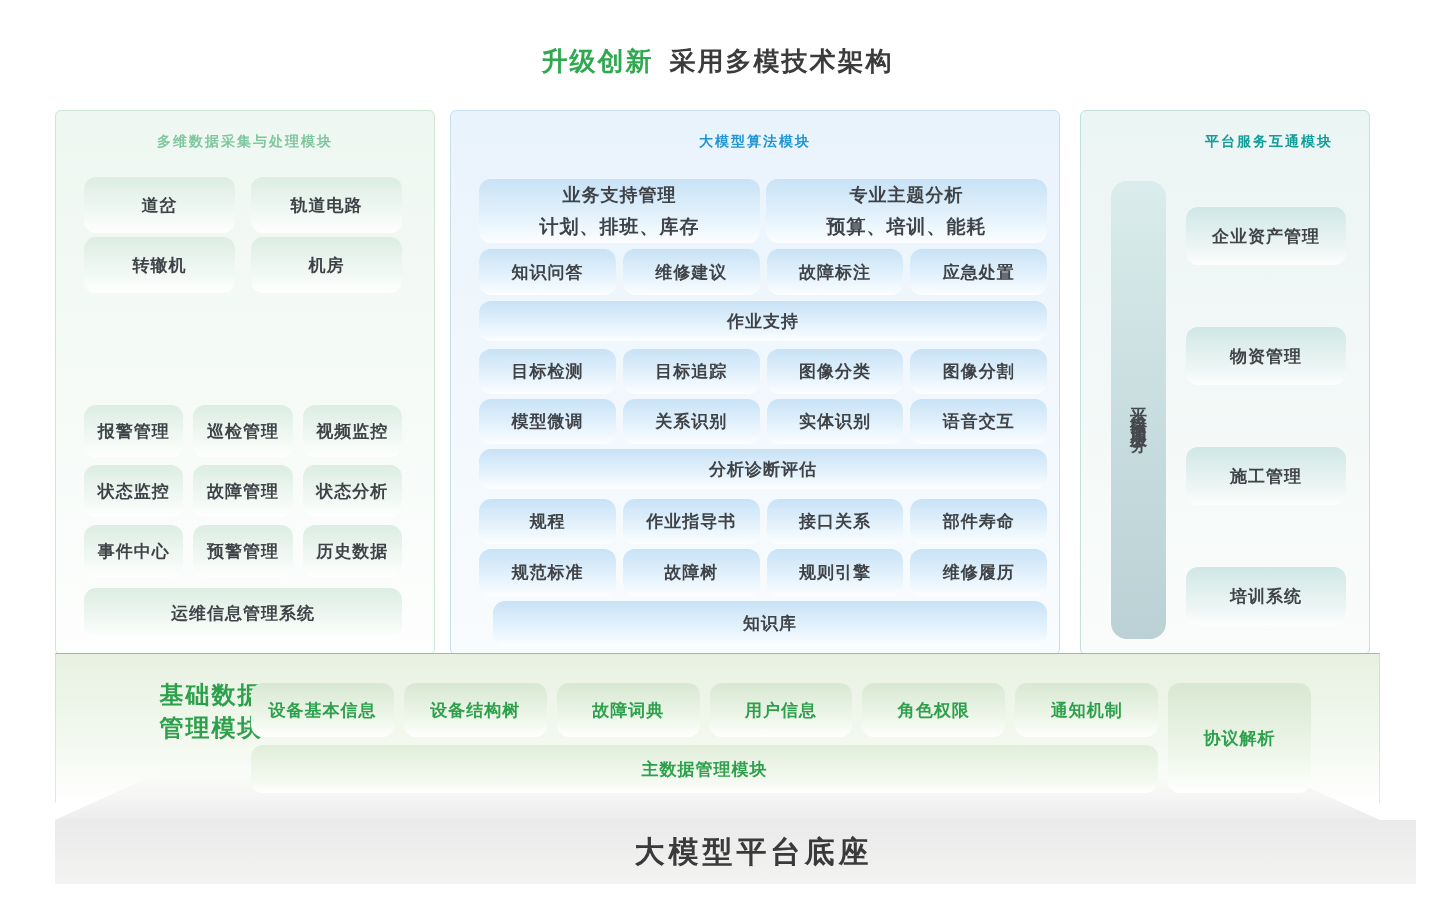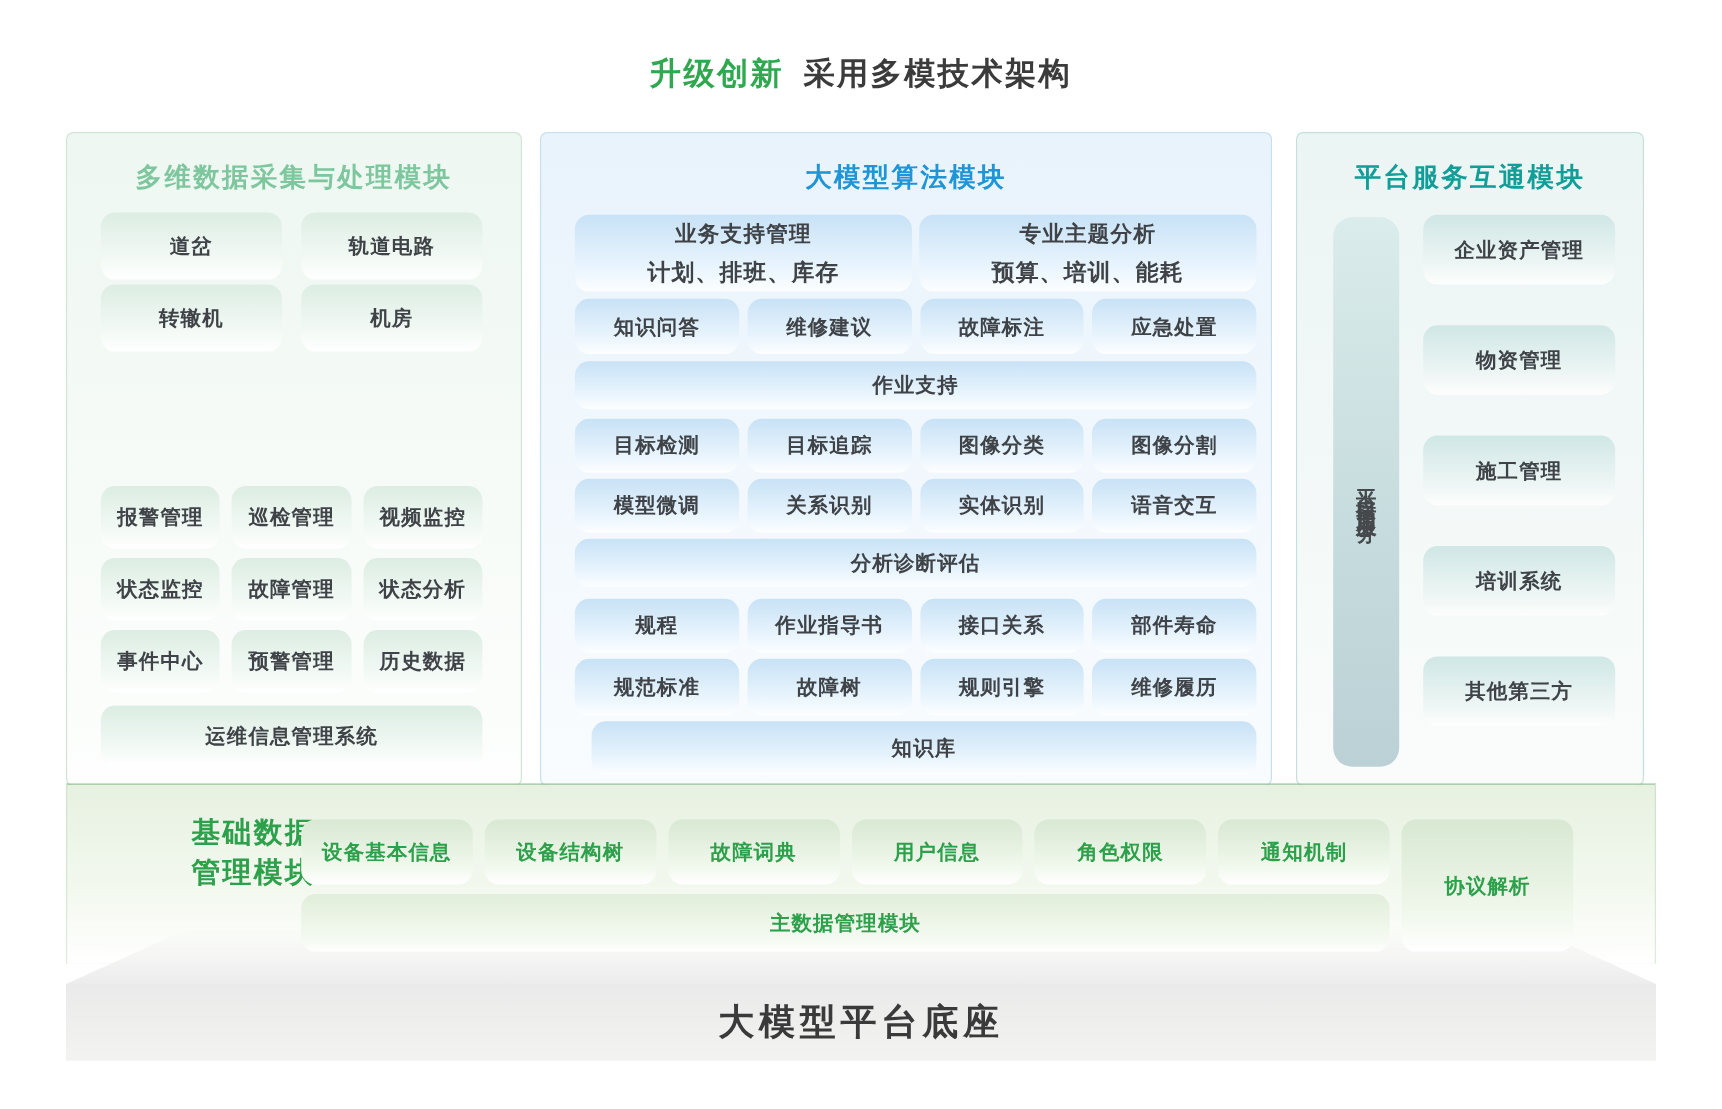--- a/index.html
+++ b/index.html
@@ -16,25 +16,25 @@
   .main-title .hl{color:#2fa84f;margin-right:16px;}
   .main-title .rest{color:#3b3b3b;}
 
   
   .panel{position:absolute;top:110px;height:545px;border-radius:6px;box-sizing:border-box;z-index:1;}
   .panel-left{left:55px;width:380px;background:linear-gradient(180deg,#eef7f1 0%,#fdfefd 100%);border:1px solid #cde6d6;}
   .panel-center{left:450px;width:610px;background:linear-gradient(180deg,#e9f3fc 0%,#f9fcfe 100%);border:1px solid #c6dff1;}
   .panel-right{left:1080px;width:290px;background:linear-gradient(180deg,#ebf5f4 0%,#fafcfb 100%);border:1px solid #c5e0dc;}
   .panel-title{
     position:absolute;top:22px;left:0;width:100%;text-align:center;
-    font-size:22px;font-weight:bold;letter-spacing:2px;white-space:nowrap;
+    font-size:14px;font-weight:bold;letter-spacing:2px;white-space:nowrap;
   }
   .panel-left  .panel-title{color:#7ec79e;}
   .panel-center .panel-title{color:#1d95d6;}
-  .panel-right .panel-title{color:#129d98;}
+  .panel-right .panel-title{color:#129d98;padding-left:44px;}
 
   
   .box{
     border-radius:12px;display:flex;flex-direction:column;
     align-items:center;justify-content:center;
     font-size:17px;font-weight:bold;color:#3f4347;letter-spacing:1px;
     text-align:center;box-sizing:border-box;white-space:nowrap;
   }
   .green-box{background:linear-gradient(180deg,#dcede3 0%,#f4faf6 72%,#ffffff 100%);}
   .blue-box{background:linear-gradient(180deg,#c8e2f6 0%,#eaf5fd 70%,#fdfeff 100%);}
@@ -69,21 +69,21 @@
   
   .rp-vbar{
     position:absolute;left:30px;top:70px;width:55px;height:458px;border-radius:16px;
     background:linear-gradient(180deg,#daeceb 0%,#c7dcde 55%,#bcd1d5 100%);
     display:flex;align-items:center;justify-content:center;
   }
   .rp-vbar span{
     writing-mode:vertical-rl;font-weight:bold;font-size:17px;color:#46494c;letter-spacing:4px;
   }
   .rp-col{position:absolute;left:105px;top:68px;width:160px;display:flex;flex-direction:column;gap:34px;}
-  .rp-col .box{height:58px;}
+  .rp-col .box{height:58px;margin-top:28px;}
 
   
   .panel-bottom{
     position:absolute;left:55px;top:653px;width:1325px;height:150px;box-sizing:border-box;z-index:2;
     background:linear-gradient(180deg,#e7f1e1 0%,#f2f8ee 55%,rgba(255,255,255,0) 100%);
     border-top:1px solid #95c295;
     border-left:1px solid rgba(160,200,160,0.35);
     border-right:1px solid rgba(160,200,160,0.35);
   }
   .bp-title{
@@ -100,21 +100,21 @@
   
   .plat-top{
     position:absolute;left:55px;top:772px;width:1325px;height:48px;z-index:0;
     background:linear-gradient(180deg,#ffffff 0%,#ececec 100%);
     clip-path:polygon(8% 0,92% 0,100% 100%,0 100%);
   }
   .plat-bar{
     position:absolute;left:55px;top:820px;width:1325px;height:64px;z-index:0;
     background:linear-gradient(180deg,#eaeaea 0%,#f3f3f2 100%);
     display:flex;align-items:center;justify-content:center;
-    font-size:30px;font-weight:bold;color:#3a3a3a;letter-spacing:4px;
+    font-size:30px;font-weight:bold;color:#3a3a3a;letter-spacing:4px;padding-left:36px;
   }
 </style>
 </head>
 <body>
 
 <div class="main-title">
   <span class="hl">升级创新</span><span class="rest">采用多模技术架构</span>
 </div>
 
 <div class="panel panel-left">

